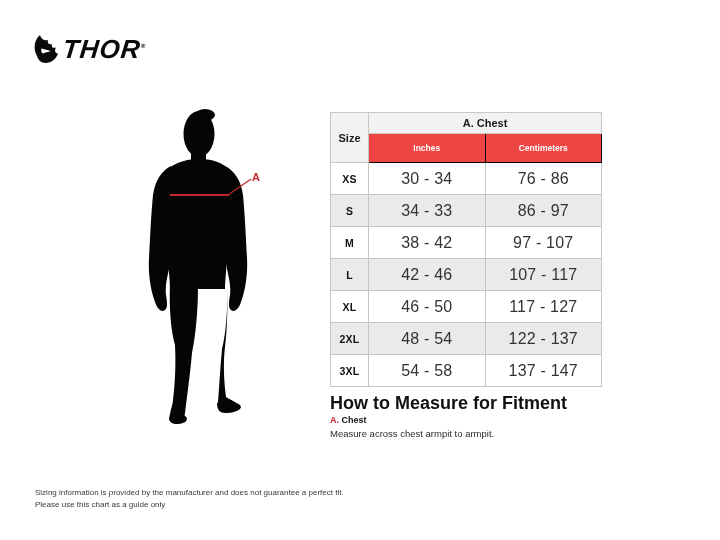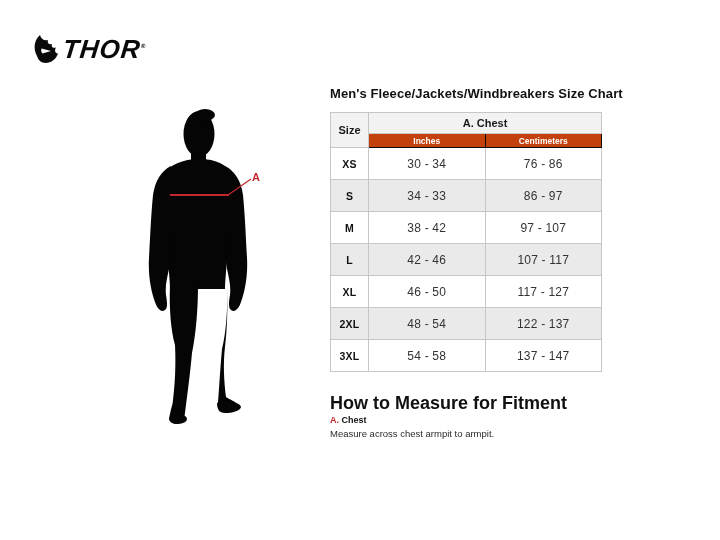--- a/index.html
+++ b/index.html
@@ -29,24 +29,24 @@
   .size-table {
     position:absolute; left:330px; top:112px; width:272px;
     border-collapse:collapse; table-layout:fixed;
     font-size:11px; text-align:center;
   }
   .size-table col.c-size { width:38px; }
   .size-table th, .size-table td { border:1px solid #c6c6c6; padding:0; }
   .size-table .h-size { background:#f2f2f2; font-weight:bold; font-size:11px; height:35px;margin-left:48px; }
   .size-table .h-group { background:#f2f2f2; font-weight:bold; font-size:11px; height:21px; }
   .size-table .h-sub {
-    background:#c2410c; color:#ffffff; font-weight:bold; font-size:8.5px; height:14px;
+    background:#ef4444; color:#ffffff; font-weight:bold; font-size:8.5px; height:29px;
     border-color:#0d0d0d;
   }
-  .size-table td { height:32px; color:#333; font-size:12px; letter-spacing:0.2px; }
+  .size-table td { height:32px; color:#333; font-size:16px; letter-spacing:0.2px; }
   .size-table td.cell-size { font-weight:bold; color:#111; font-size:10.5px; }
   .size-table tr.alt td { background:#eaeaea; }
 
   .howto-heading {
     position:absolute; left:330px; top:393px; font-size:18px; font-weight:bold; color:#111;
   }
   .measure-item { position:absolute; left:330px; top:415px; }
   .measure-label { font-size:9px; font-weight:bold; color:#111; }
   .measure-letter { color:#c1272d; }
   .measure-desc { font-size:9.5px; color:#2b2b2b; margin-top:3px;text-align:right; }
@@ -94,21 +94,20 @@
         <path d="M92,308 C92,314 94,318 100,318 C107,318 115,316 116,312 C116,309 108,306 99,305 Z"></path>
       </g>
       <g>
         <line x1="45" y1="100" x2="104" y2="100" stroke="#c1272d" stroke-width="2.2"></line>
         <line x1="103" y1="100" x2="126" y2="84" stroke="#c1272d" stroke-width="1.3"></line>
         <text x="127" y="86" fill="#c1272d" font-size="11" font-weight="bold" font-family="Liberation Sans, sans-serif">A</text>
       </g>
     </svg>
   </div>
 
-  <div class="chart-title">Men's Fleece/Jackets/Windbreakers Size Chart</div>
 
   <table class="size-table">
     <colgroup>
         <col class="c-size">
         <col>
         <col>
       </colgroup>
     <thead>
       <tr>
         <th class="h-size" rowspan="2">Size</th>
@@ -160,14 +159,18 @@
 
   <div class="howto-heading">How to Measure for Fitment</div>
   <div class="measure-item">
     <div class="measure-label">
       <span class="measure-letter">A.</span>
       <span>Chest</span>
     </div>
     <div class="measure-desc">Measure across chest armpit to armpit.</div>
   </div>
 
+  <div class="footer">
+    <div>Sizing information is provided by the manufacturer and does not guarantee a perfect fit.</div>
+    <div>Please use this chart as a guide only</div>
+  </div>
 
 </div>
 
 </body></html>

